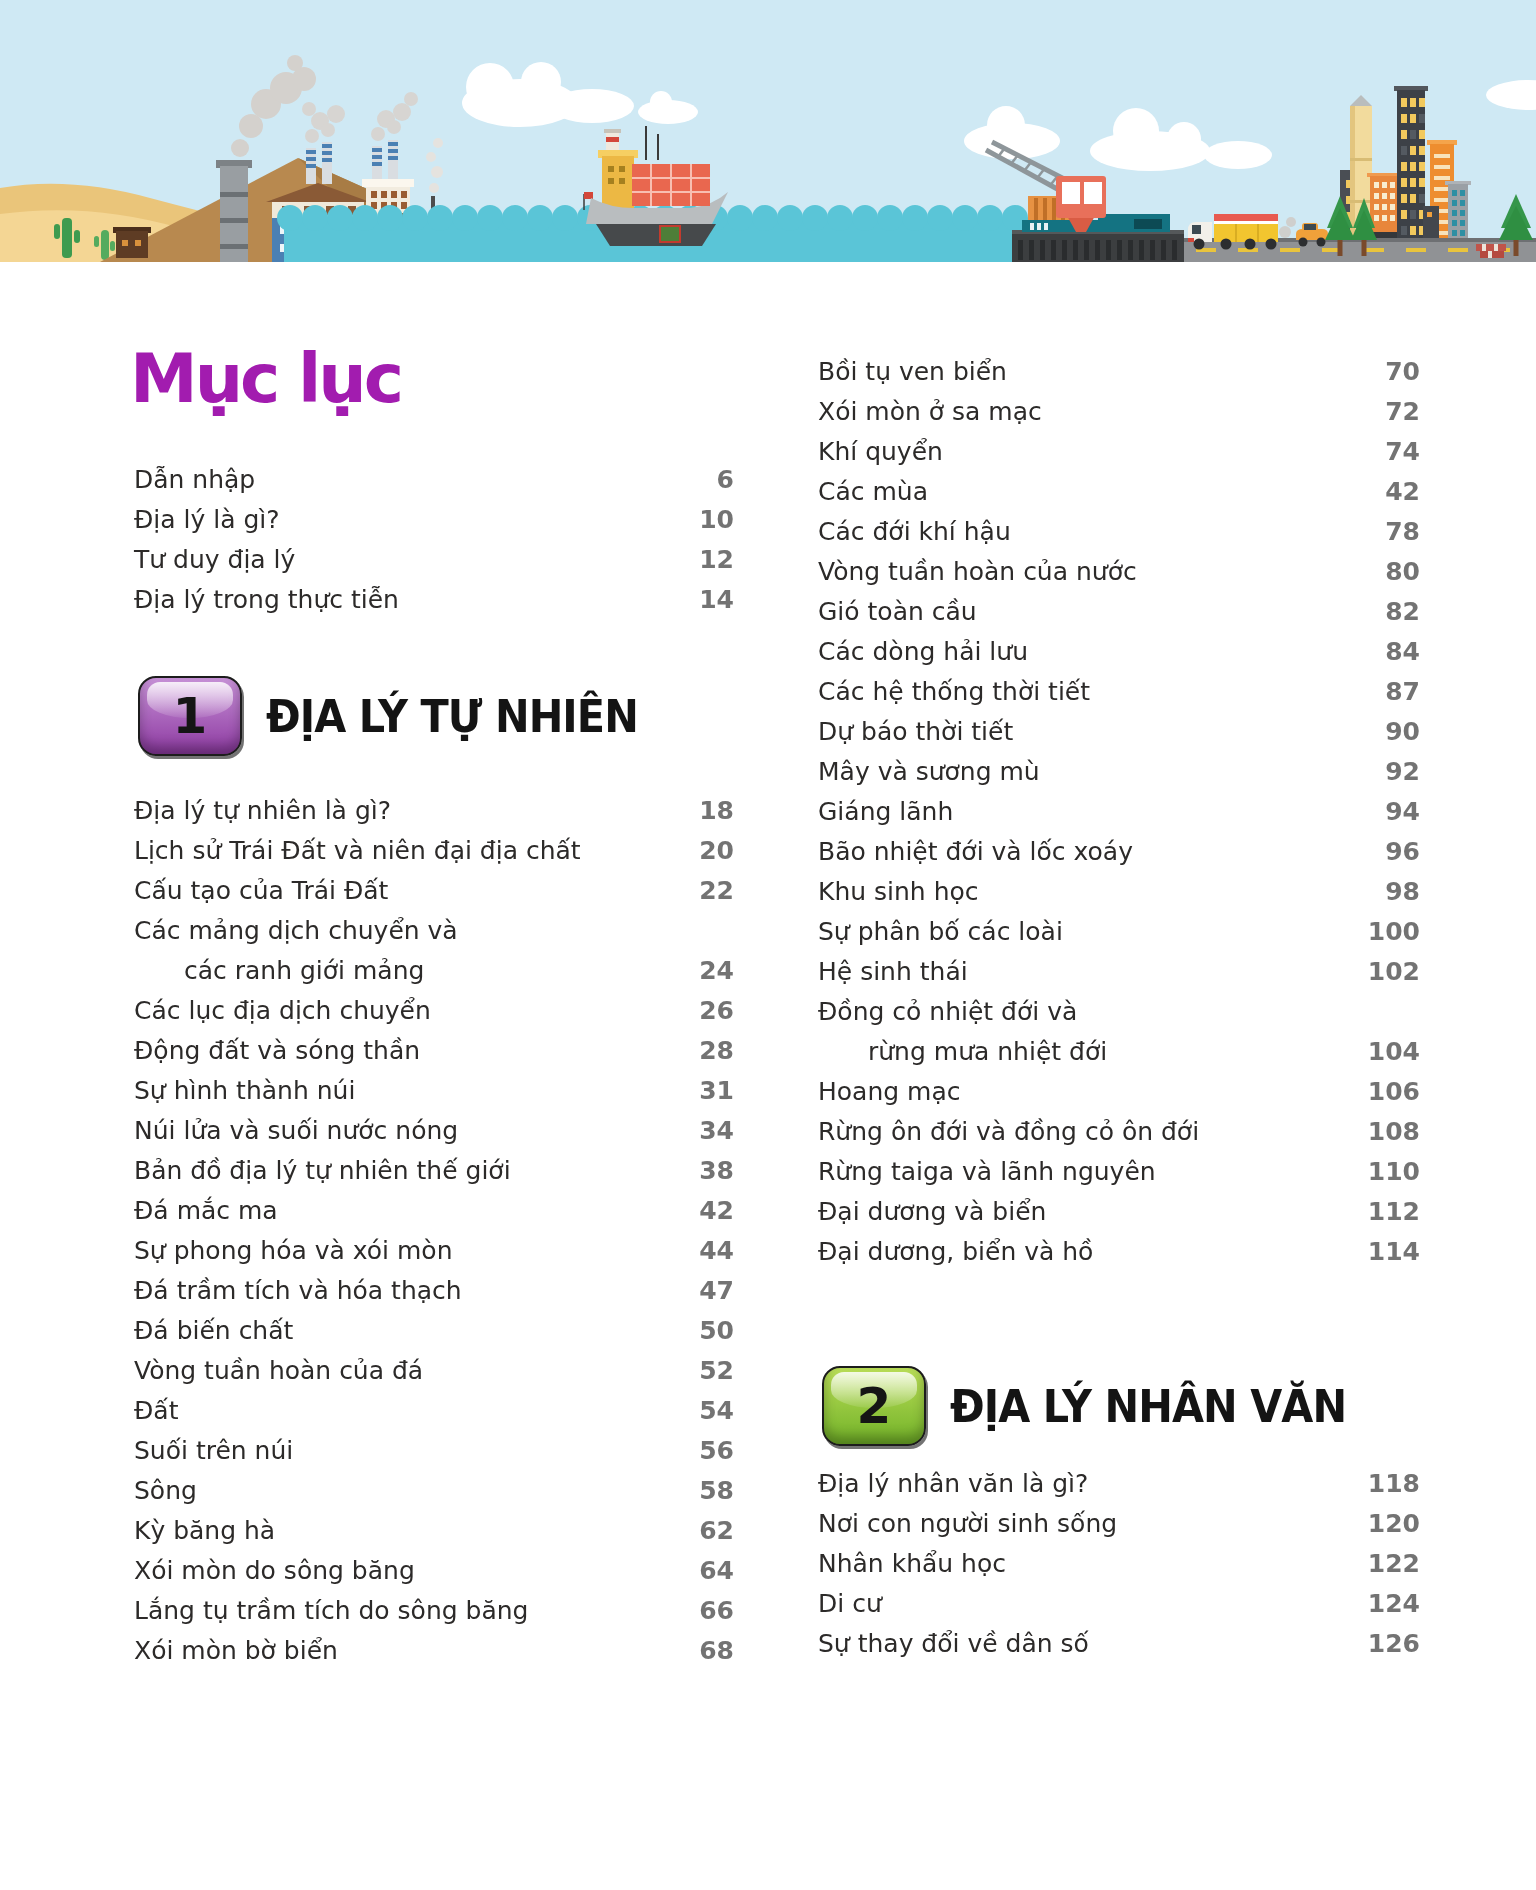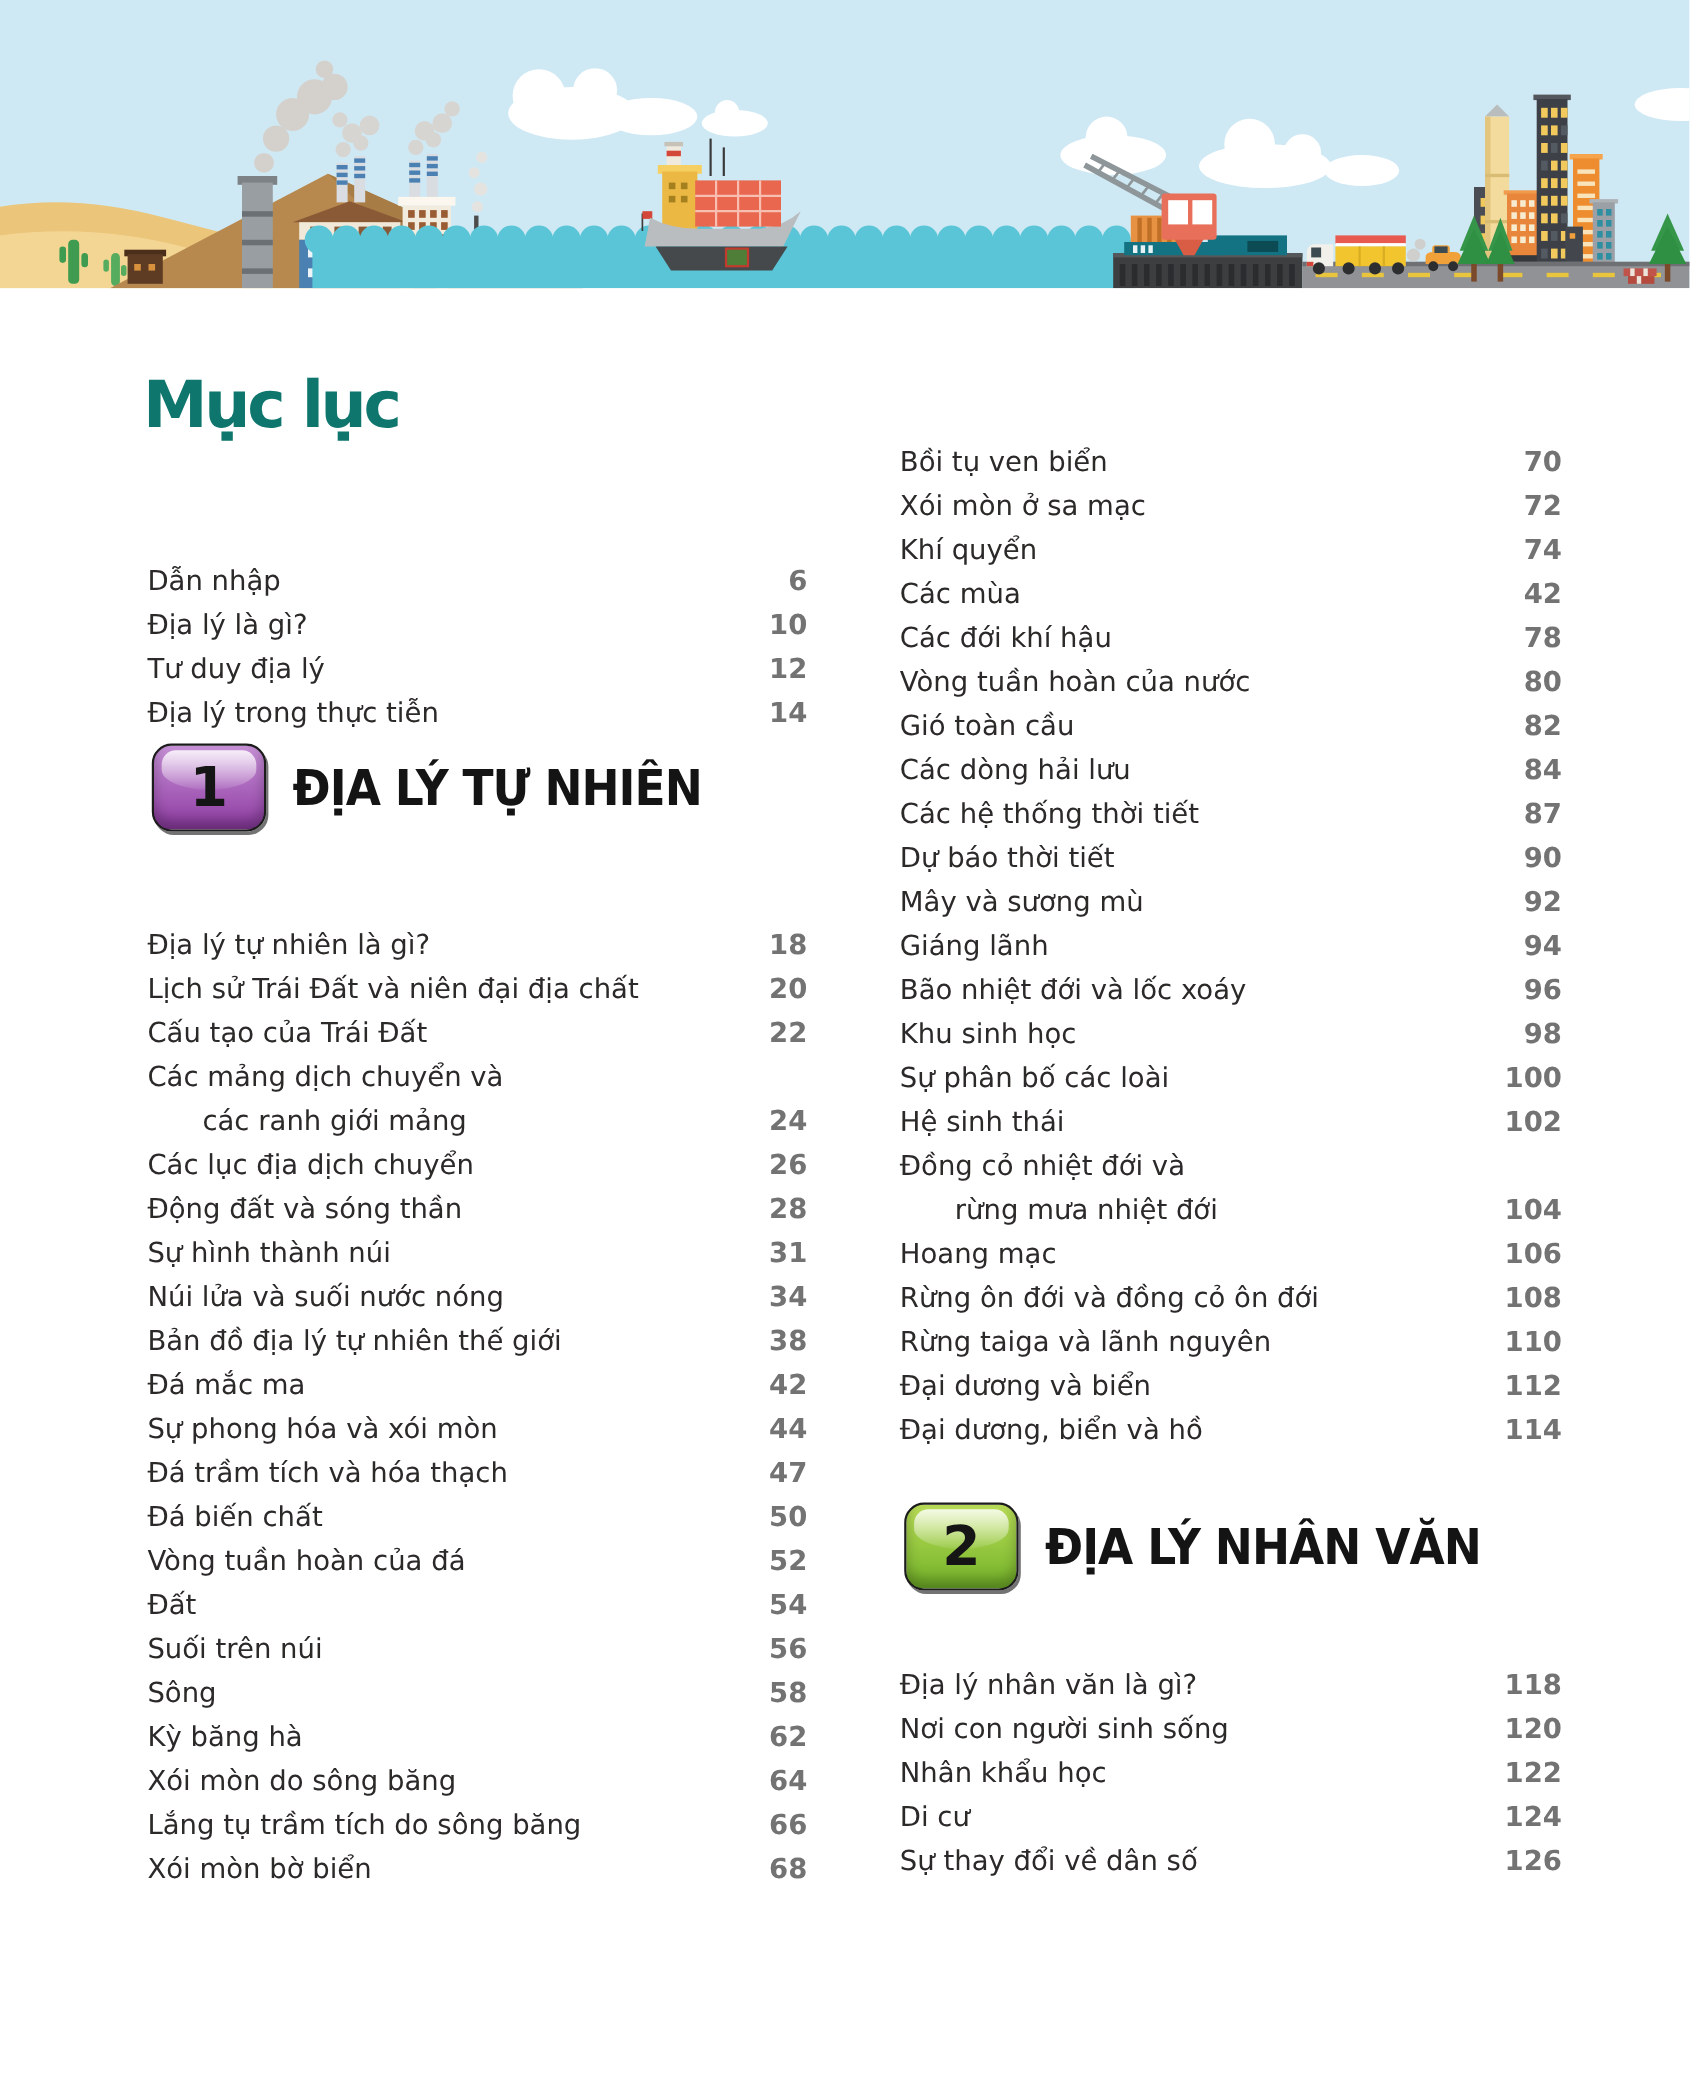--- a/index.html
+++ b/index.html
@@ -2,24 +2,24 @@
 <html><head>
 <meta charset="utf-8">
 <style>
   html,body{margin:0;padding:0;}
   body{
     width:1536px;height:1890px;position:relative;background:#ffffff;
     font-family:"DejaVu Sans", sans-serif;overflow:hidden;
   }
   .banner{position:absolute;left:0;top:0;width:1536px;height:262px;}
   .page-title{
-    position:absolute;left:130px;top:296px;font-size:59px;font-weight:700;
-    color:#0f766e;letter-spacing:-3px;line-height:1.1;white-space:nowrap;
+    position:absolute;left:130px;top:296px;font-size:68px;font-weight:700;
+    color:#a21caf;letter-spacing:-3px;line-height:1.1;white-space:nowrap;
   }
-  .toc-list{position:absolute;margin-top:48px;}
+  .toc-list{position:absolute;}
   #intro-list{left:134px;top:460px;width:600px;}
   #sec1-col1{left:134px;top:791px;width:600px;}
   #sec1-col2{left:818px;top:352px;width:602px;}
   #sec2-list{left:818px;top:1464px;width:602px;}
   .row{position:relative;height:40px;}
   .lbl{
     position:absolute;left:0;top:0;line-height:40px;font-size:25px;
     color:#2c2a29;white-space:nowrap;
   }
   .row.indent .lbl{left:50px;text-align:right;}

